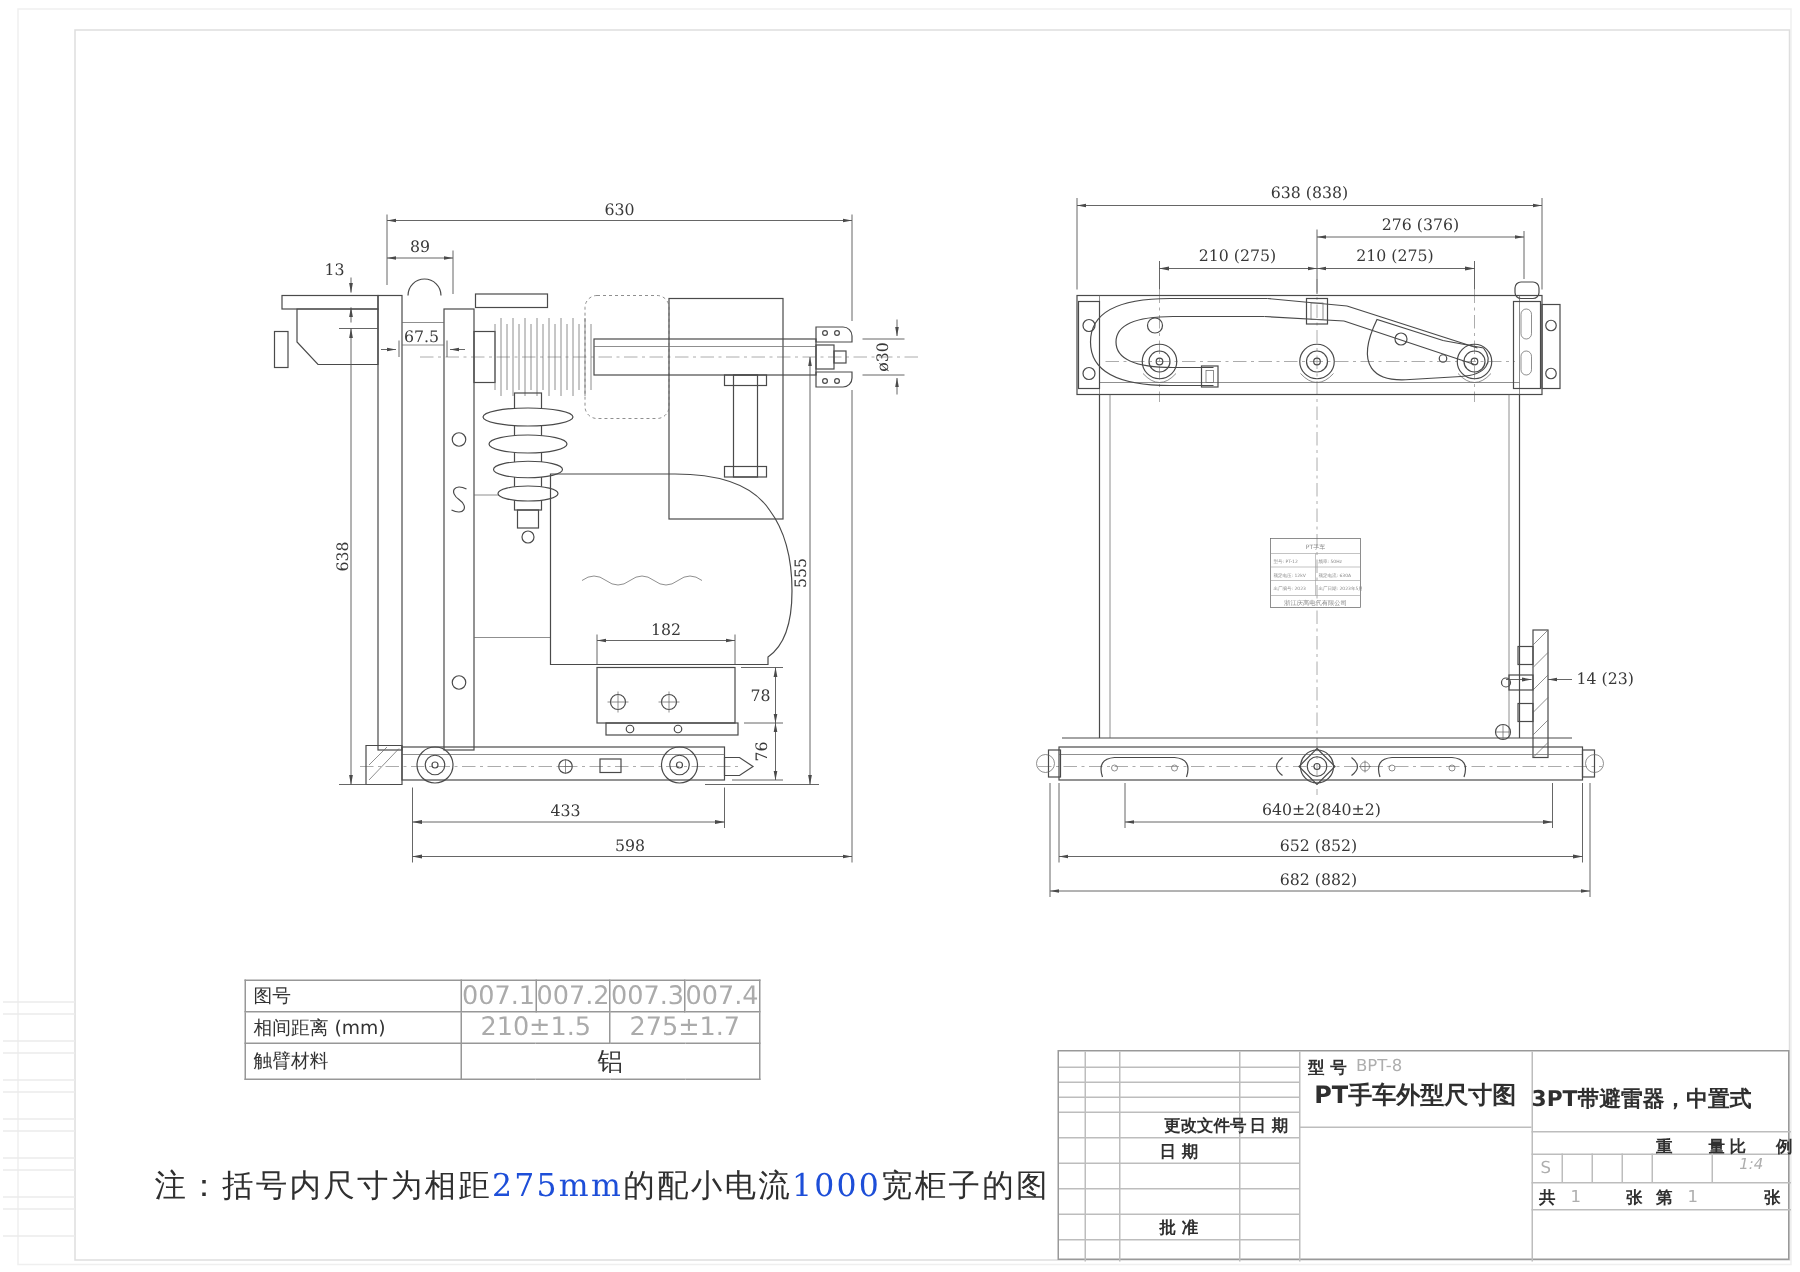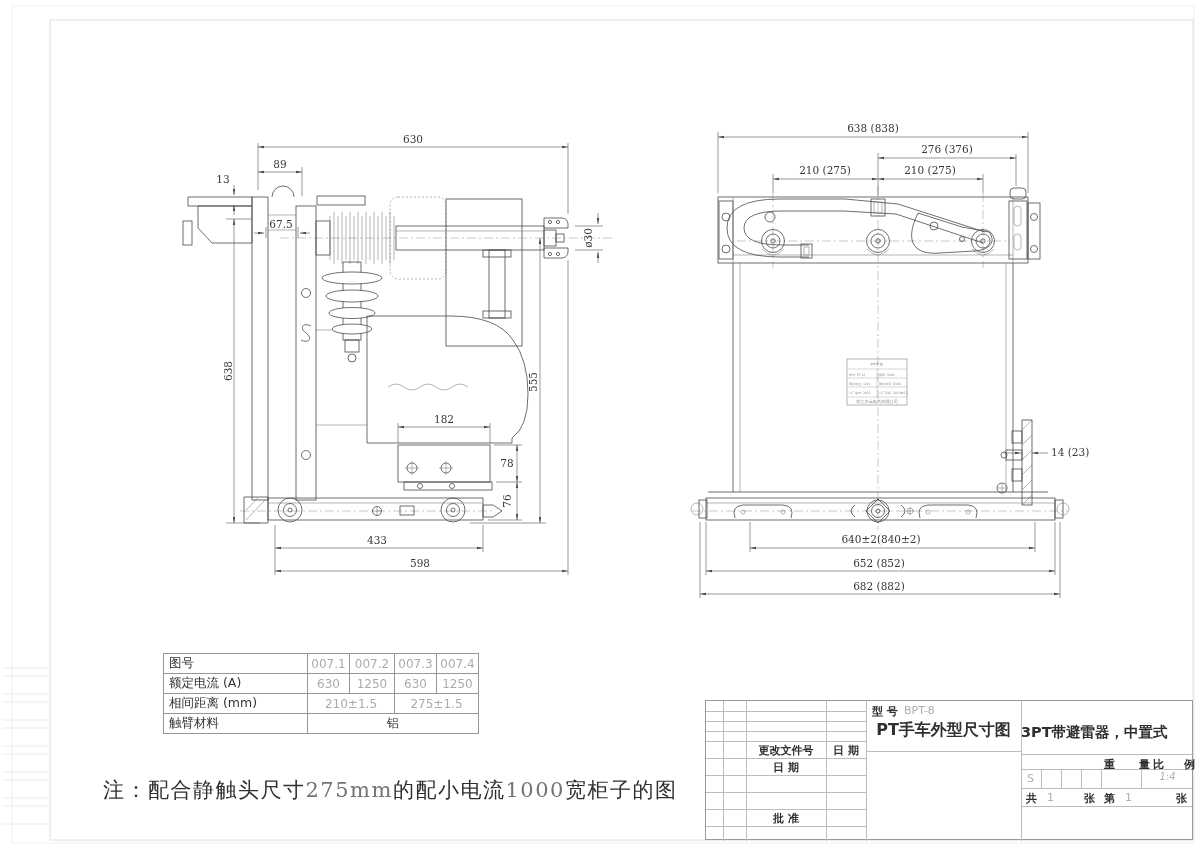--- a/index.html
+++ b/index.html
@@ -14,27 +14,27 @@
   .dl{fill:none;stroke:#555;stroke-width:.6;marker-start:url(#ar);marker-end:url(#ar);}
   .de{fill:none;stroke:#555;stroke-width:.6;marker-end:url(#ar);}
   .ds{fill:none;stroke:#555;stroke-width:.6;marker-start:url(#ar);}
   .dimtxt{font-family:"DejaVu Serif",serif;font-size:10.5px;fill:#383838;}
   .np{font-family:"DejaVu Sans",sans-serif;fill:#8a8a8a;}
   .frame{fill:none;stroke:#dedede;stroke-width:1;}
   .frame2{fill:none;stroke:#efefef;stroke-width:1;}
   .strip{stroke:#ececec;stroke-width:1;}
   
   #spec{position:absolute;left:163px;top:653px;border-collapse:collapse;table-layout:fixed;padding-left:13px;}
-  #spec td{border:1px solid #979797;height:19px;padding:0;font-size:12px;color:#ababab;
+  #spec td{border:1px solid #979797;height:19px;padding:0;font-size:17px;color:#ababab;
            text-align:center;white-space:nowrap;overflow:hidden;}
   #spec td.lab{text-align:left;padding-left:5px;color:#333;font-size:12.5px;}
   #spec td.dark{color:#333;}
   
   #note{position:absolute;left:103px;top:776px;font-size:21px;color:#2f2f2f;letter-spacing:1.5px;white-space:nowrap;}
-  #note .gv{color:#737373;font-family:"DejaVu Serif",serif;}
+  #note .gv{color:#1d4ed8;font-family:"DejaVu Serif",serif;}
   
   #tb{position:absolute;left:705px;top:700px;width:488px;height:140px;border:1px solid #999;box-sizing:border-box;font-size:11px;color:#2f2f2f;}
   #tb .vl,#tb .hl{position:absolute;background:#bdbdbd;}
   #tb .vl{width:1px;}
   #tb .hl{height:1px;}
   #tb .cell{position:absolute;white-space:nowrap;}
   .cn{font-weight:bold;}
   .gy{color:#aeaeae;}
 </style>
 </head>
@@ -304,58 +304,51 @@
       </colgroup>
   <tbody>
         <tr>
     <td class="lab">图号</td>
     <td>007.1</td>
     <td>007.2</td>
     <td>007.3</td>
     <td>007.4</td>
   </tr>
   <tr>
-    <td class="lab">额定电流 (A)</td>
-    <td>630</td>
-    <td>1250</td>
-    <td>630</td>
-    <td>1250</td>
-  </tr>
-  <tr>
     <td class="lab">相间距离  (mm)</td>
     <td colspan="2">210±1.5</td>
-    <td colspan="2">275±1.5</td>
+    <td colspan="2">275±1.7</td>
   </tr>
   <tr>
     <td class="lab">触臂材料</td>
     <td colspan="4" class="dark">铝</td>
   </tr>
 </tbody>
     </table>
 
-<div id="note"><span>注：配合静触头尺寸</span><span class="gv">275mm</span><span>的配小电流</span><span class="gv">1000</span><span>宽柜子的图</span></div>
+<div id="note"><span>注：括号内尺寸为相距</span><span class="gv">275mm</span><span>的配小电流</span><span class="gv">1000</span><span>宽柜子的图</span></div>
 
 <div id="tb">
 
   <div class="vl" style="left:160px;top:0;height:140px;"></div>
   <div class="vl" style="left:315px;top:0;height:140px;"></div>
 
   <div class="hl" style="left:0;top:10px;width:160px;"></div>
   <div class="hl" style="left:0;top:20px;width:160px;"></div>
   <div class="hl" style="left:0;top:30px;width:160px;"></div>
   <div class="hl" style="left:0;top:40px;width:160px;"></div>
   <div class="hl" style="left:0;top:57px;width:160px;"></div>
   <div class="hl" style="left:0;top:74px;width:160px;"></div>
   <div class="hl" style="left:0;top:91px;width:160px;"></div>
   <div class="hl" style="left:0;top:108px;width:160px;"></div>
   <div class="hl" style="left:0;top:125px;width:160px;"></div>
   <div class="vl" style="left:17px;top:0;height:140px;"></div>
   <div class="vl" style="left:40px;top:0;height:140px;"></div>
   <div class="vl" style="left:120px;top:0;height:140px;"></div>
-  <div class="cell cn" style="left:40px;top:42px;width:80px;text-align:center;">更改文件号</div>
+  <div class="cell cn" style="left:40px;top:42px;width:80px;padding-left:30px;">更改文件号</div>
   <div class="cell cn" style="left:120px;top:42px;width:40px;text-align:center;">日 期</div>
   <div class="cell cn" style="left:40px;top:59px;width:80px;text-align:center;">日 期</div>
   <div class="cell cn" style="left:40px;top:110px;width:80px;text-align:center;">批 准</div>
 
   <div class="hl" style="left:160px;top:50px;width:155px;"></div>
   <div class="cell cn" style="left:166px;top:3px;">型 号</div>
   <div class="cell gy" style="left:198px;top:3px;">BPT-8</div>
   <div class="cell cn" style="left:160px;top:19px;width:155px;text-align:center;font-size:16px;">PT手车外型尺寸图</div>
 
   <div class="hl" style="left:315px;top:53px;width:173px;"></div>

